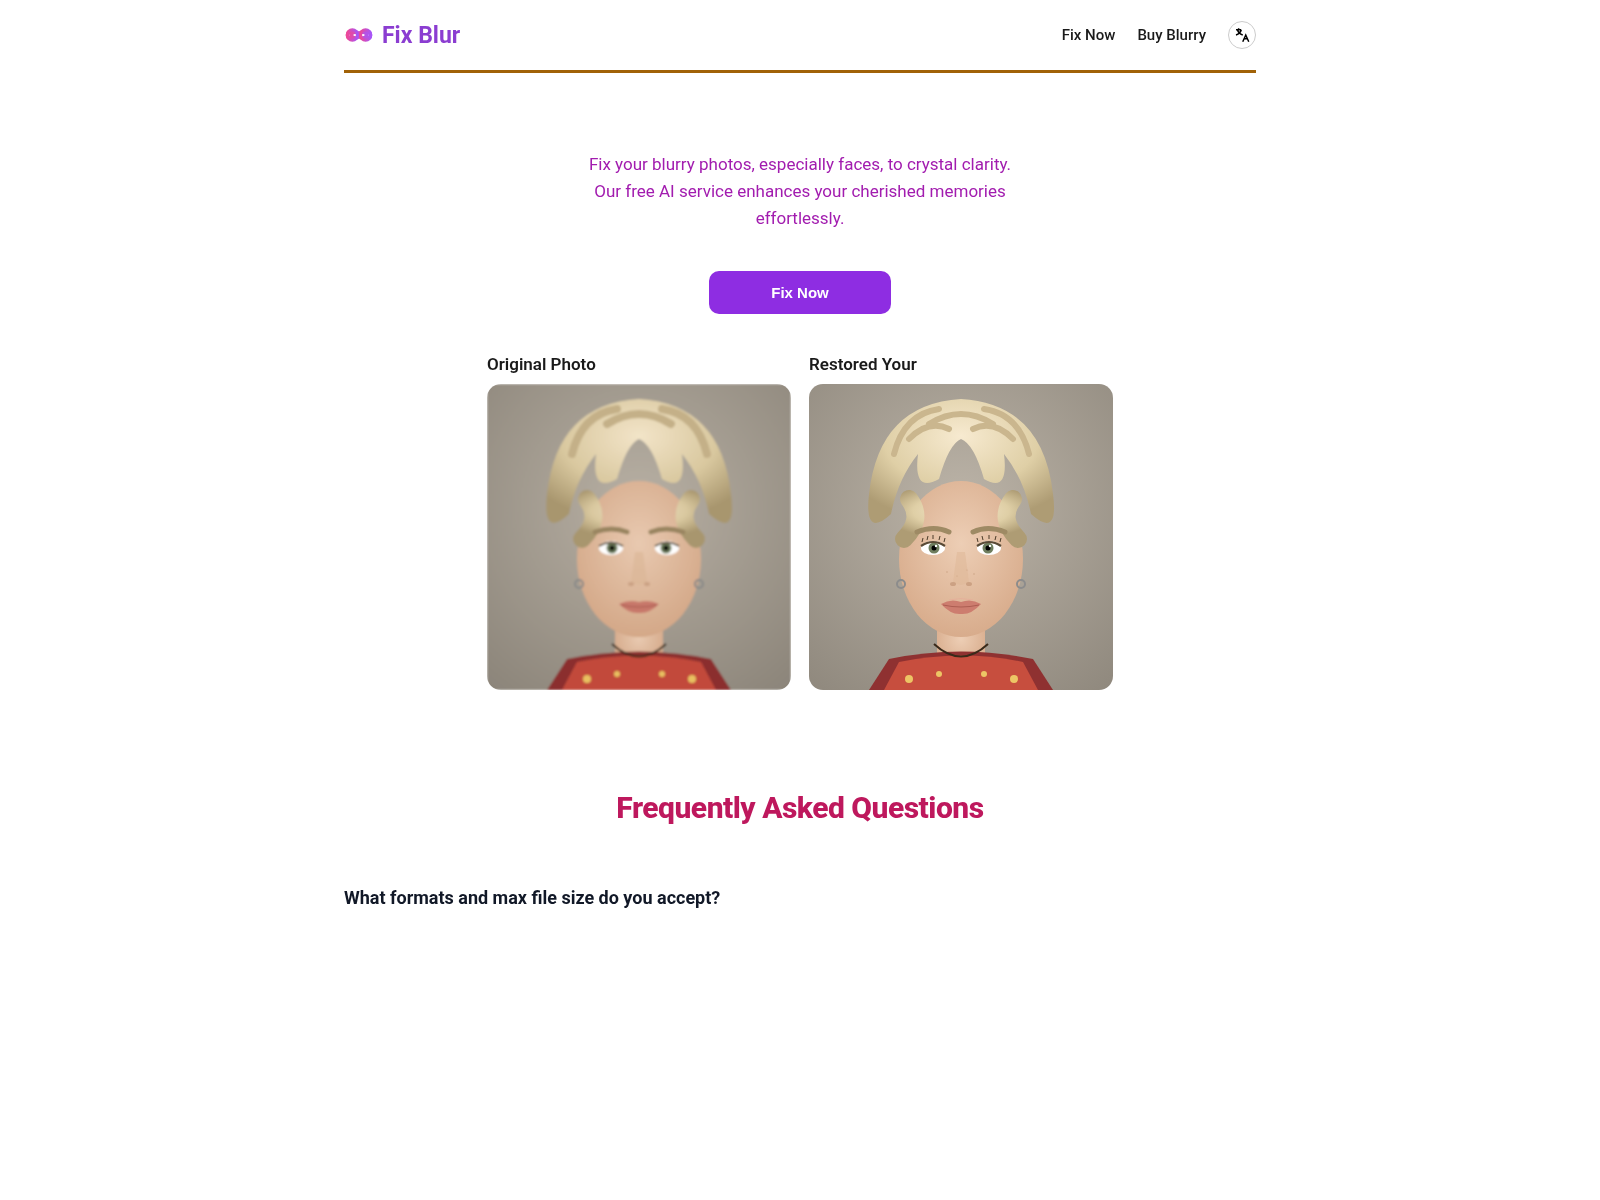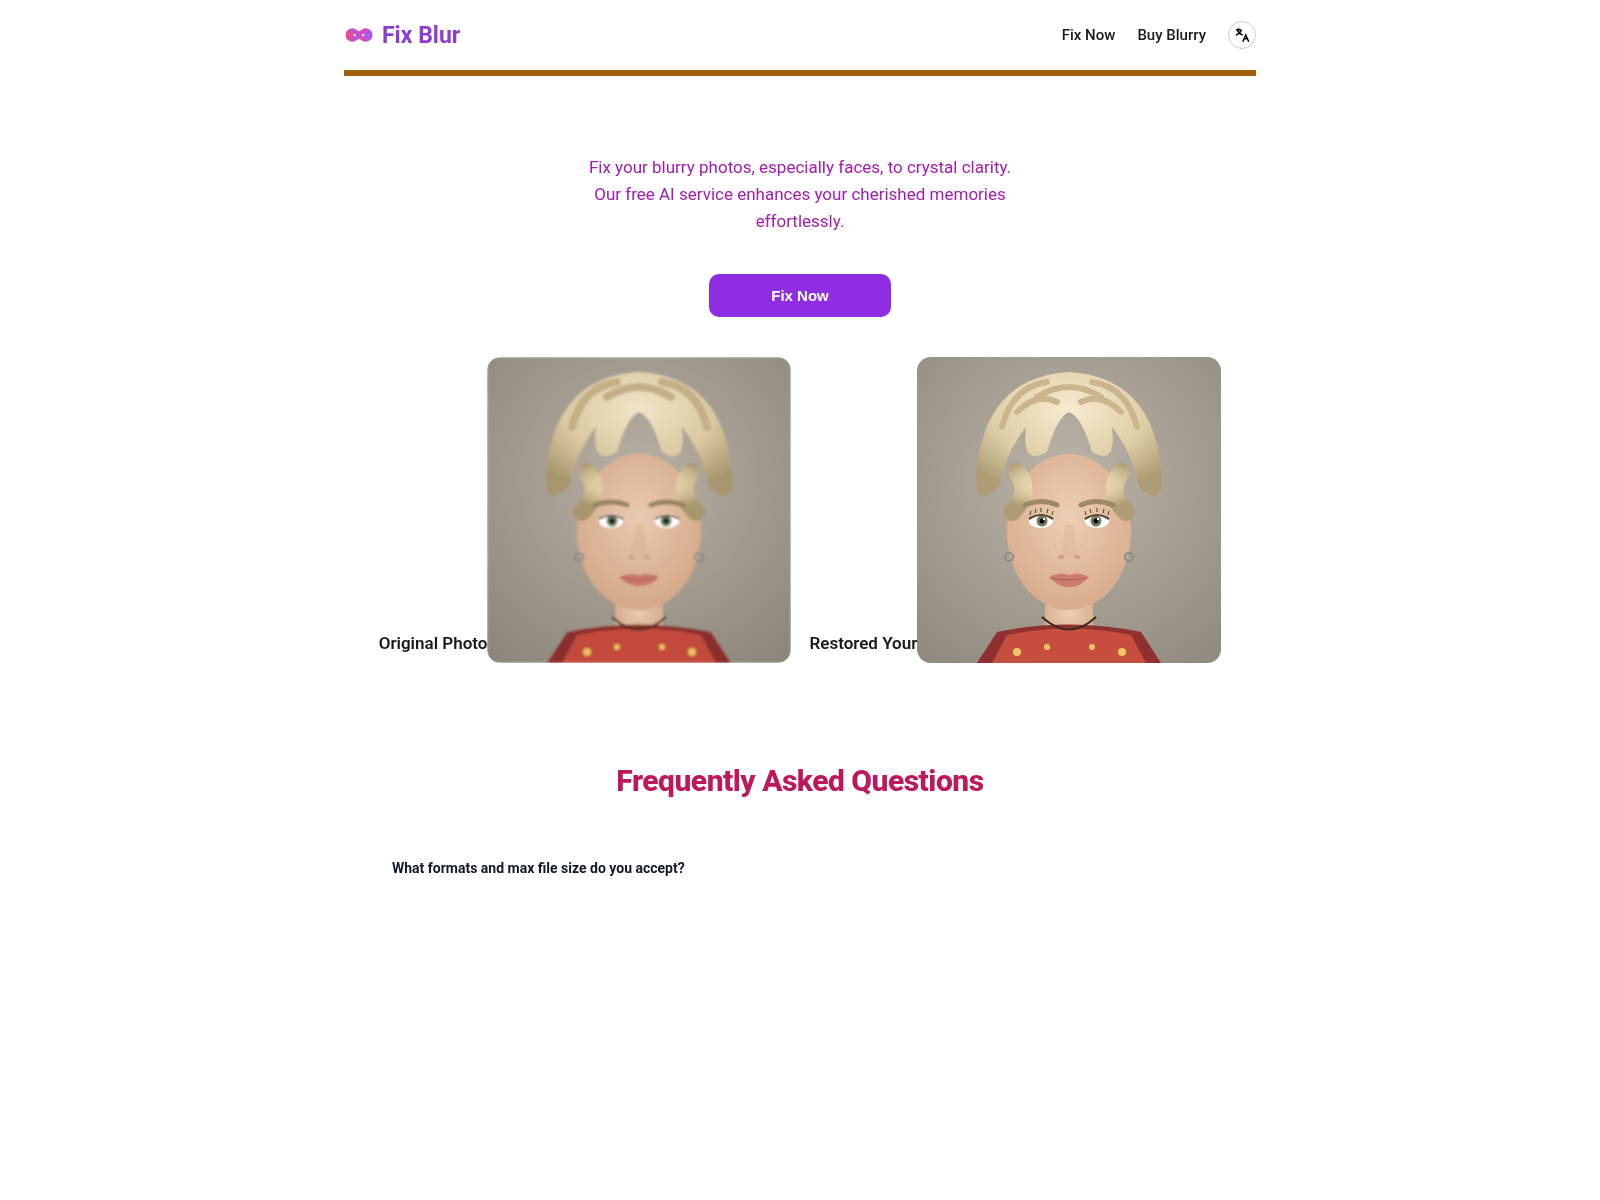--- a/index.html
+++ b/index.html
@@ -12,21 +12,21 @@
       background: #fff;
       color: #000;
     }
     .header {
       display: flex;
       justify-content: space-between;
       align-items: center;
       padding: 20px 0;
       max-width: 912px;
       margin: 0 auto;
-      border-bottom: 6px solid #a16207;
+      border-bottom: 3px solid #a16207;
     }
     .logo {
       display: flex;
       align-items: center;
       gap: 8px;
     }
     .logo-icon {
       width: 30px;
       height: 30px;
     }
@@ -100,22 +100,22 @@
       display: flex;
       justify-content: center;
       gap: 18px;
       margin-top: 40px;
       max-width: 912px;
       margin-left: auto;
       margin-right: auto;
     }
     .photo-col {
       display: flex;
-      flex-direction: row;
-      align-items: flex-end;
+      flex-direction: column;
+      align-items: flex-start;
     }
     .photo-label {
       font-size: 17px;
       font-weight: 600;
       color: #1a1a1a;
       margin-bottom: 10px;
     }
     .photo {
       width: 304px;
       height: 306px;
@@ -136,24 +136,23 @@
       font-weight: 800;
       color: #be185d;
       letter-spacing: -0.5px;
     }
     .faq-item {
       text-align: left;
       margin-top: 62px;
       padding: 0 0 0 0;
     }
     .faq-question {
-      font-size: 14px;
+      font-size: 18px;
       font-weight: 700;
       color: #111827;
-      margin-left: 48px;
     }
   </style>
 </head>
 <body>
 
 <header class="header">
   <div class="logo">
     <svg class="logo-icon" viewBox="0 0 100 50">
       <defs>
         <linearGradient id="lg1" x1="0%" y1="0%" x2="100%" y2="0%">

